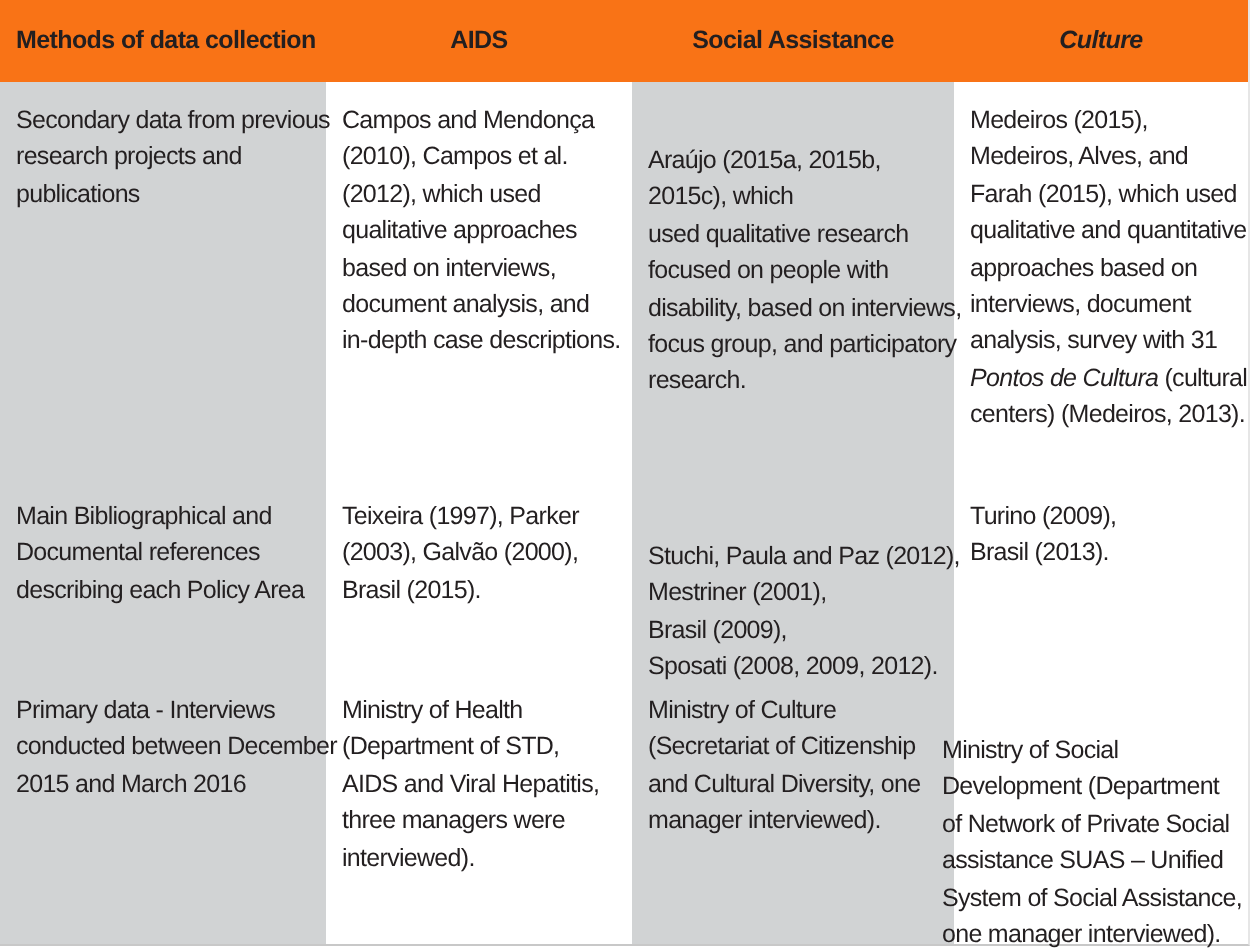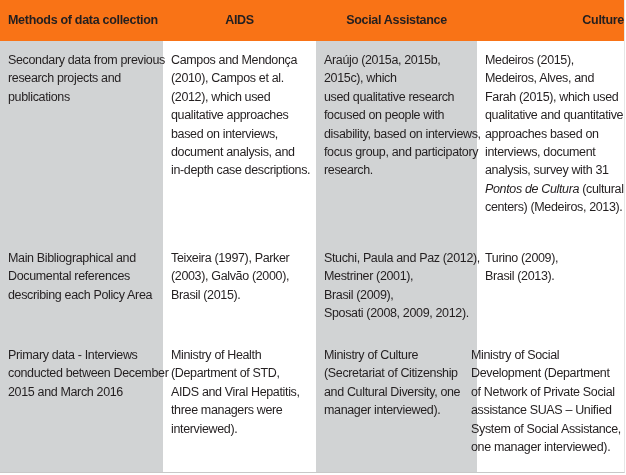--- a/index.html
+++ b/index.html
@@ -10,26 +10,26 @@
   .col { height: 100%; }
   .c1 { width: 163px; background: #d1d3d4; }
   .c2 { width: 153px; background: #ffffff; }
   .c3 { width: 161px; background: #d1d3d4; }
   .c4 { width: 147px; background: #ffffff; }
   .header { position: absolute; left: 0; top: 0; width: 624px; height: 41px; background: #f97316; display: flex; }
   .hcell { font-weight: bold; font-size: 12.5px; letter-spacing: -0.3px; line-height: 41px; }
   .h1 { width: 163px; padding-left: 8px; box-sizing: border-box; }
   .h2 { width: 153px; text-align: center; }
   .h3 { width: 161px; text-align: center; }
-  .h4 { width: 147px; text-align: right; }
+  .h4 { width: 147px; text-align: center; font-style: italic; }
   .row { position: absolute; left: 0; width: 624px; display: flex; }
   .cell { font-size: 12.5px; line-height: 18.4px; letter-spacing: -0.35px; box-sizing: border-box; padding-left: 8px; padding-right: 2px; }
   .w1 { width: 163px; }
   .w2 { width: 153px; }
-  .w3 { width: 161px; }
+  .w3 { width: 161px; margin-top: 20px; }
   .w4 { width: 147px; }
   .line { display: block; white-space: nowrap; }
   em { font-style: italic; }
 </style>
 </head>
 <body>
 
 <div class="tbl">
   <div class="cols">
     <div class="col c1"></div>

